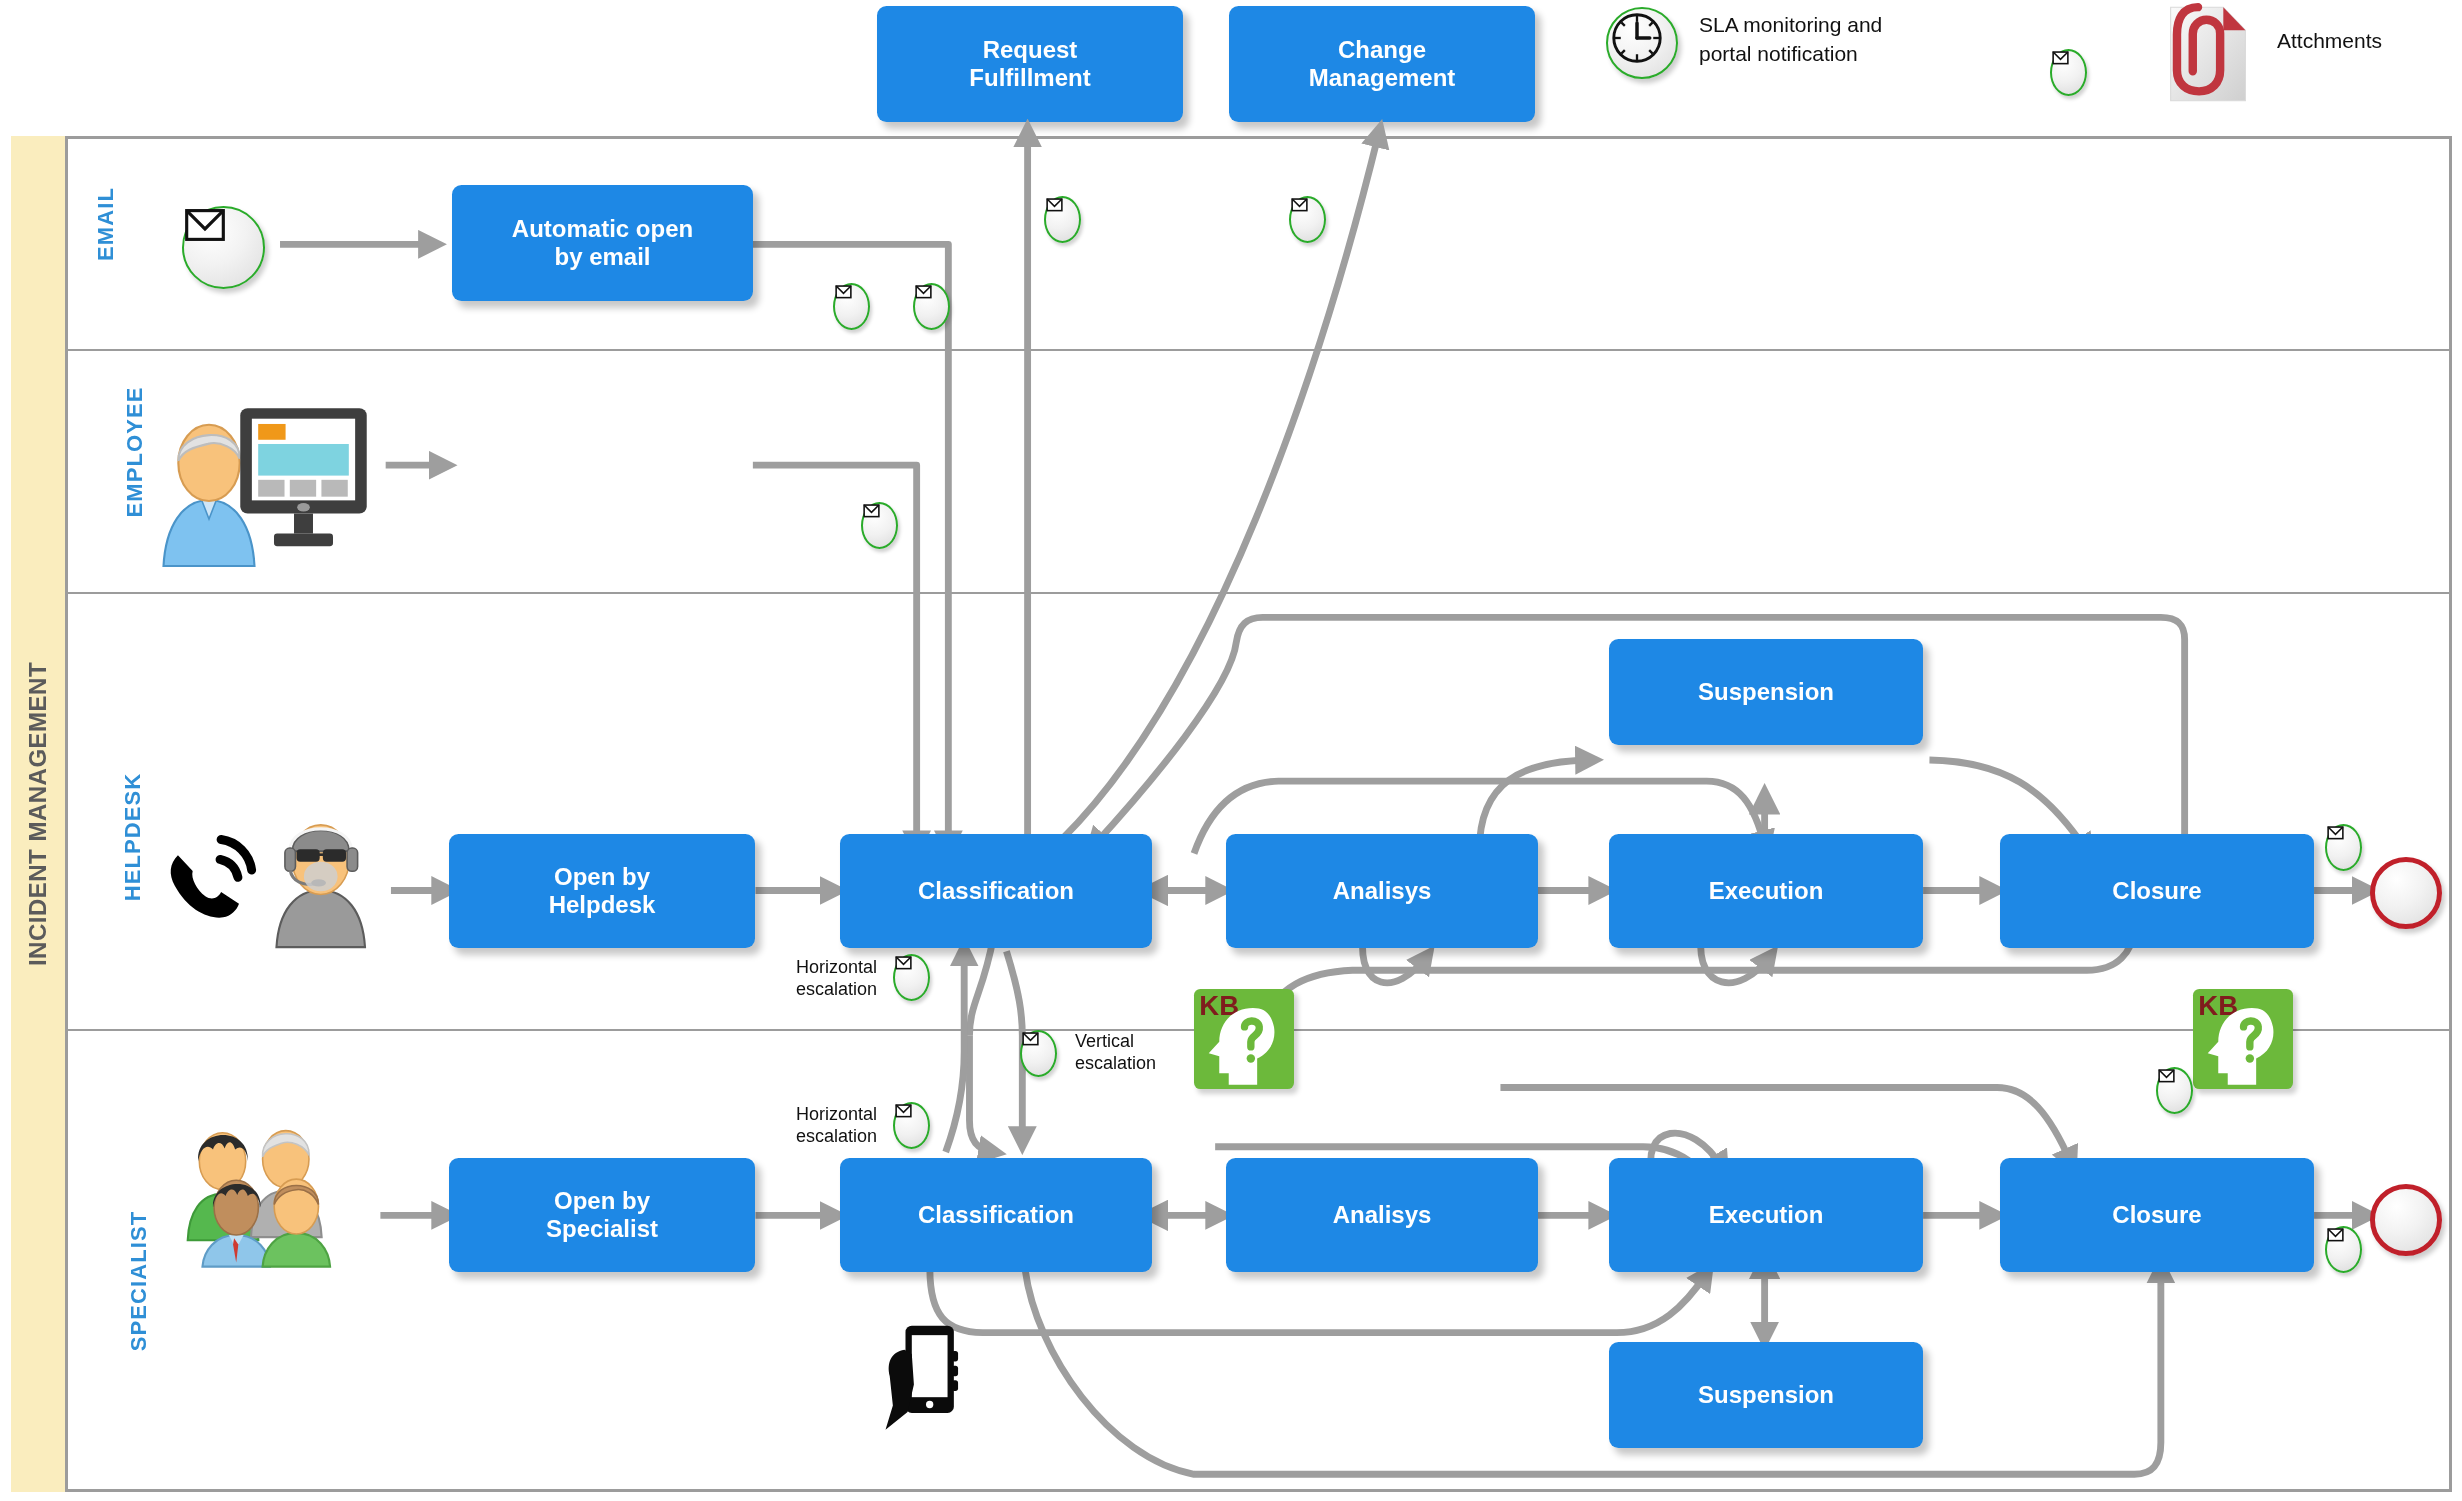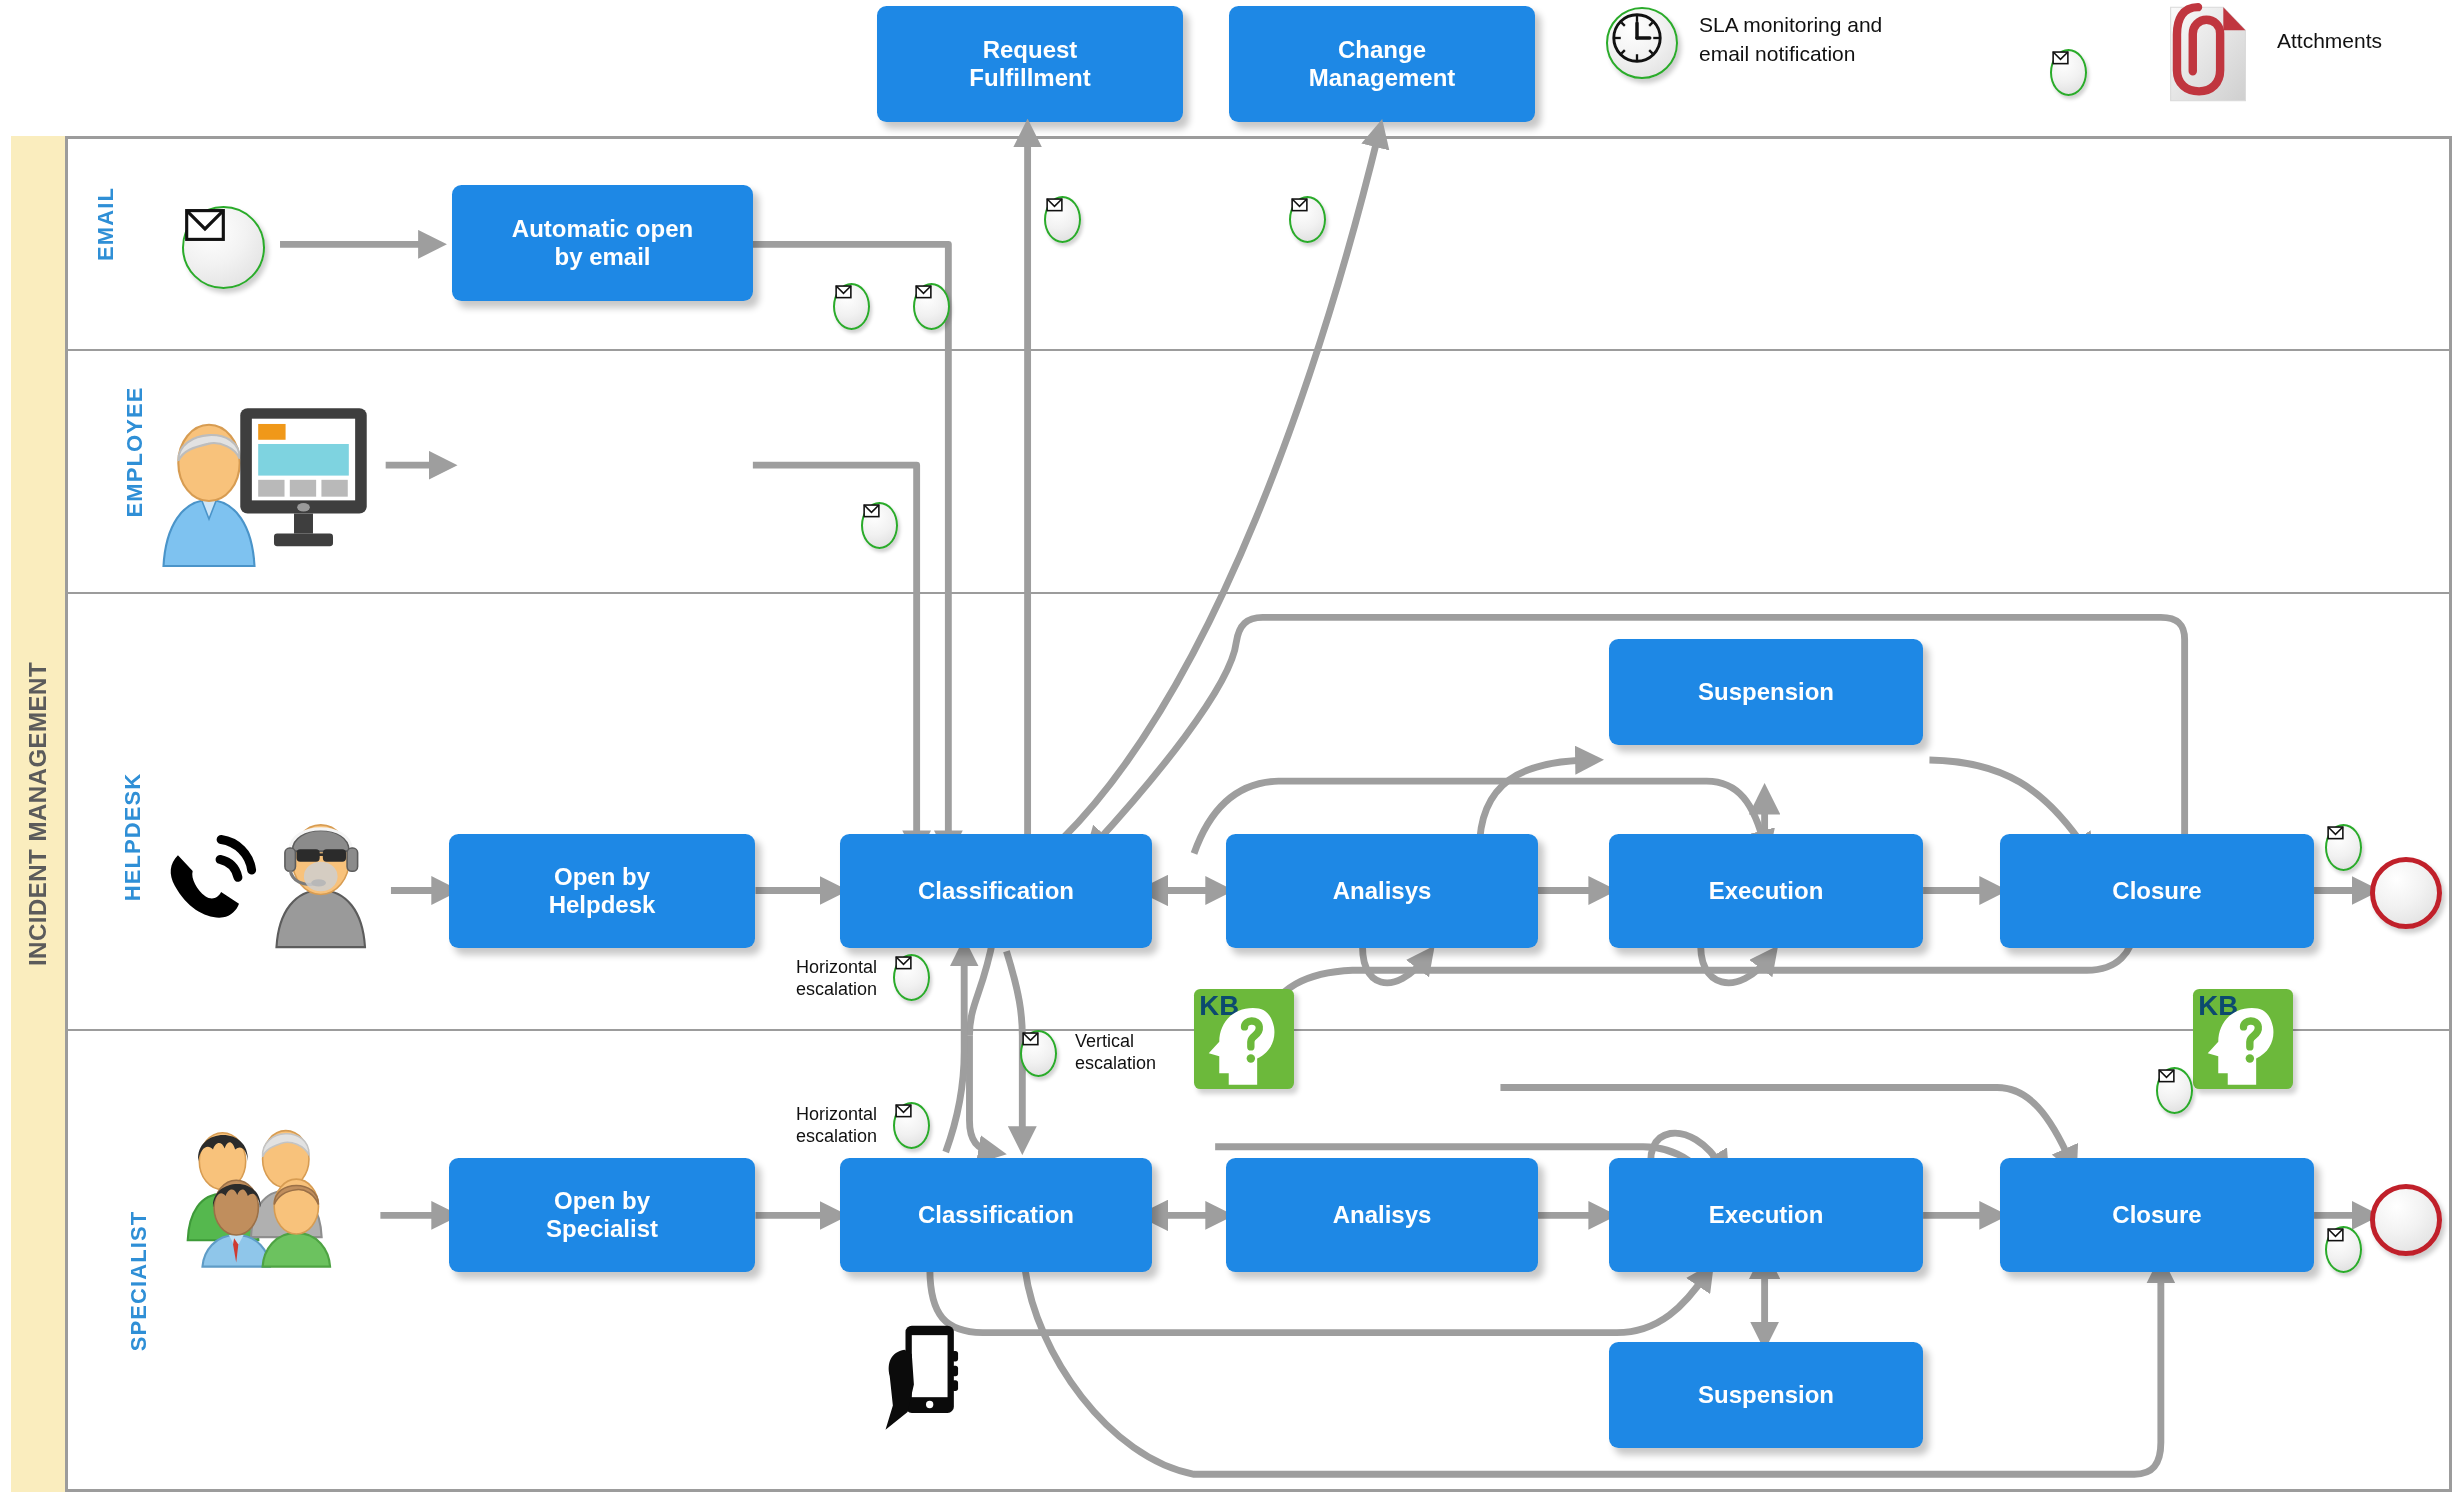--- a/index.html
+++ b/index.html
@@ -39,21 +39,21 @@
 
   
   .cap{position:absolute;font-size:18px;color:#111;line-height:1.22;text-align:right;white-space:nowrap;}
   .cap.l{text-align:left;}
 
   
   .legend-text{position:absolute;font-size:21px;color:#111;line-height:1.28;white-space:nowrap;}
 
   
   .kb{position:absolute;background:#6cb93b;border-radius:6.3px;box-shadow:3.2px 4.2px 4.8px rgba(0,0,0,.18);}
-  .kb .kbt{position:absolute;left:5.3px;top:1.1px;color:#0c4a6e;font-weight:bold;font-size:27.5px;}
+  .kb .kbt{position:absolute;left:5.3px;top:1.1px;color:#7f1d1d;font-weight:bold;font-size:27.5px;}
 
   svg{position:absolute;left:0;top:0;overflow:visible;}
   .flow{fill:none;stroke:#9e9e9e;stroke-width:13;stroke-linecap:butt;stroke-linejoin:round;}
 </style>
 </head>
 <body>
 
 <div id="stage">
 
   
@@ -72,21 +72,21 @@
         <line x1="23" y1="23" x2="29" y2="29"></line>
           <line x1="71" y1="71" x2="77" y2="77"></line>
         <line x1="77" y1="23" x2="71" y2="29"></line>
           <line x1="29" y1="71" x2="23" y2="77"></line>
       </g>
       <line x1="50" y1="50" x2="50" y2="24" stroke="#111" stroke-width="6" stroke-linecap="round"></line>
       <line x1="50" y1="50" x2="72" y2="50" stroke="#111" stroke-width="6" stroke-linecap="round"></line>
     </svg>
   </div>
   <div class="legend-text" style="left:1699px;top:11.6px;">SLA monitoring and</div>
-  <div class="legend-text" style="left:1699px;top:41px;">email notification</div>
+  <div class="legend-text" style="left:1699px;top:41px;">portal notification</div>
 
   <div class="msg" style="left:2050px;top:49px;">
     <svg class="env" width="17" height="13.7" viewBox="0 0 32 26">
       <rect x="2" y="2" width="28" height="22" fill="#fff" stroke="#111" stroke-width="3"></rect>
       <path d="M2 2 L16 16 L30 2" fill="none" stroke="#111" stroke-width="3"></path>
     </svg>
   </div>
 
   
   <div style="position:absolute;left:2160px;top:4.2px;width:95px;height:100px;">

